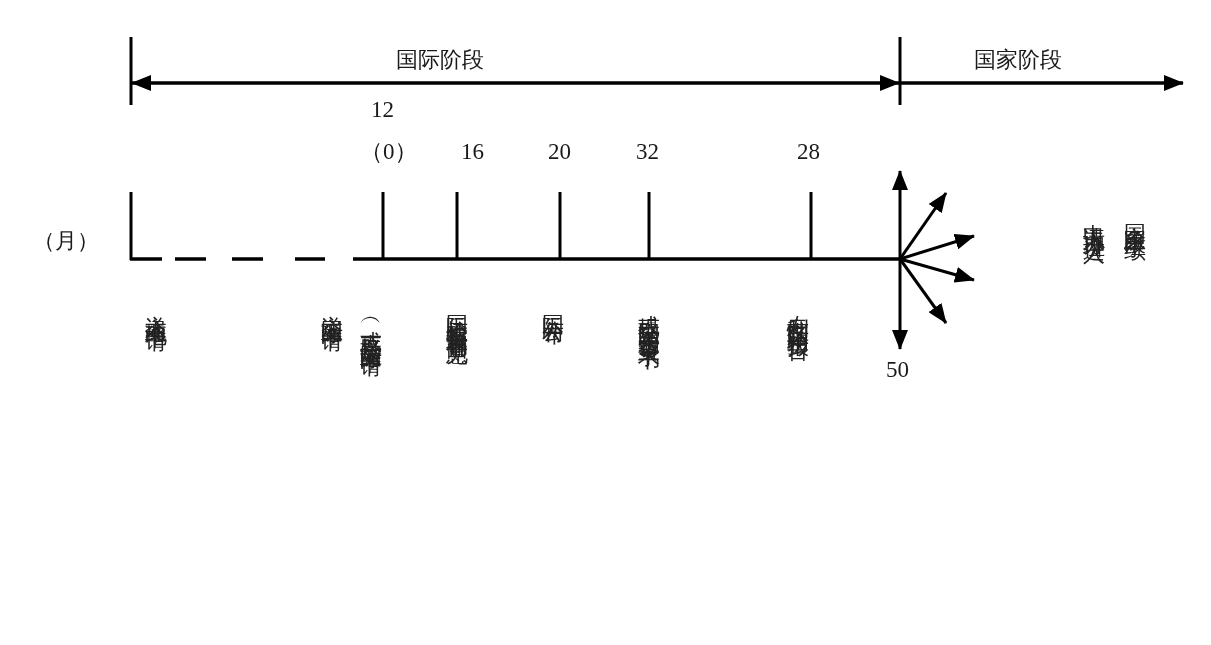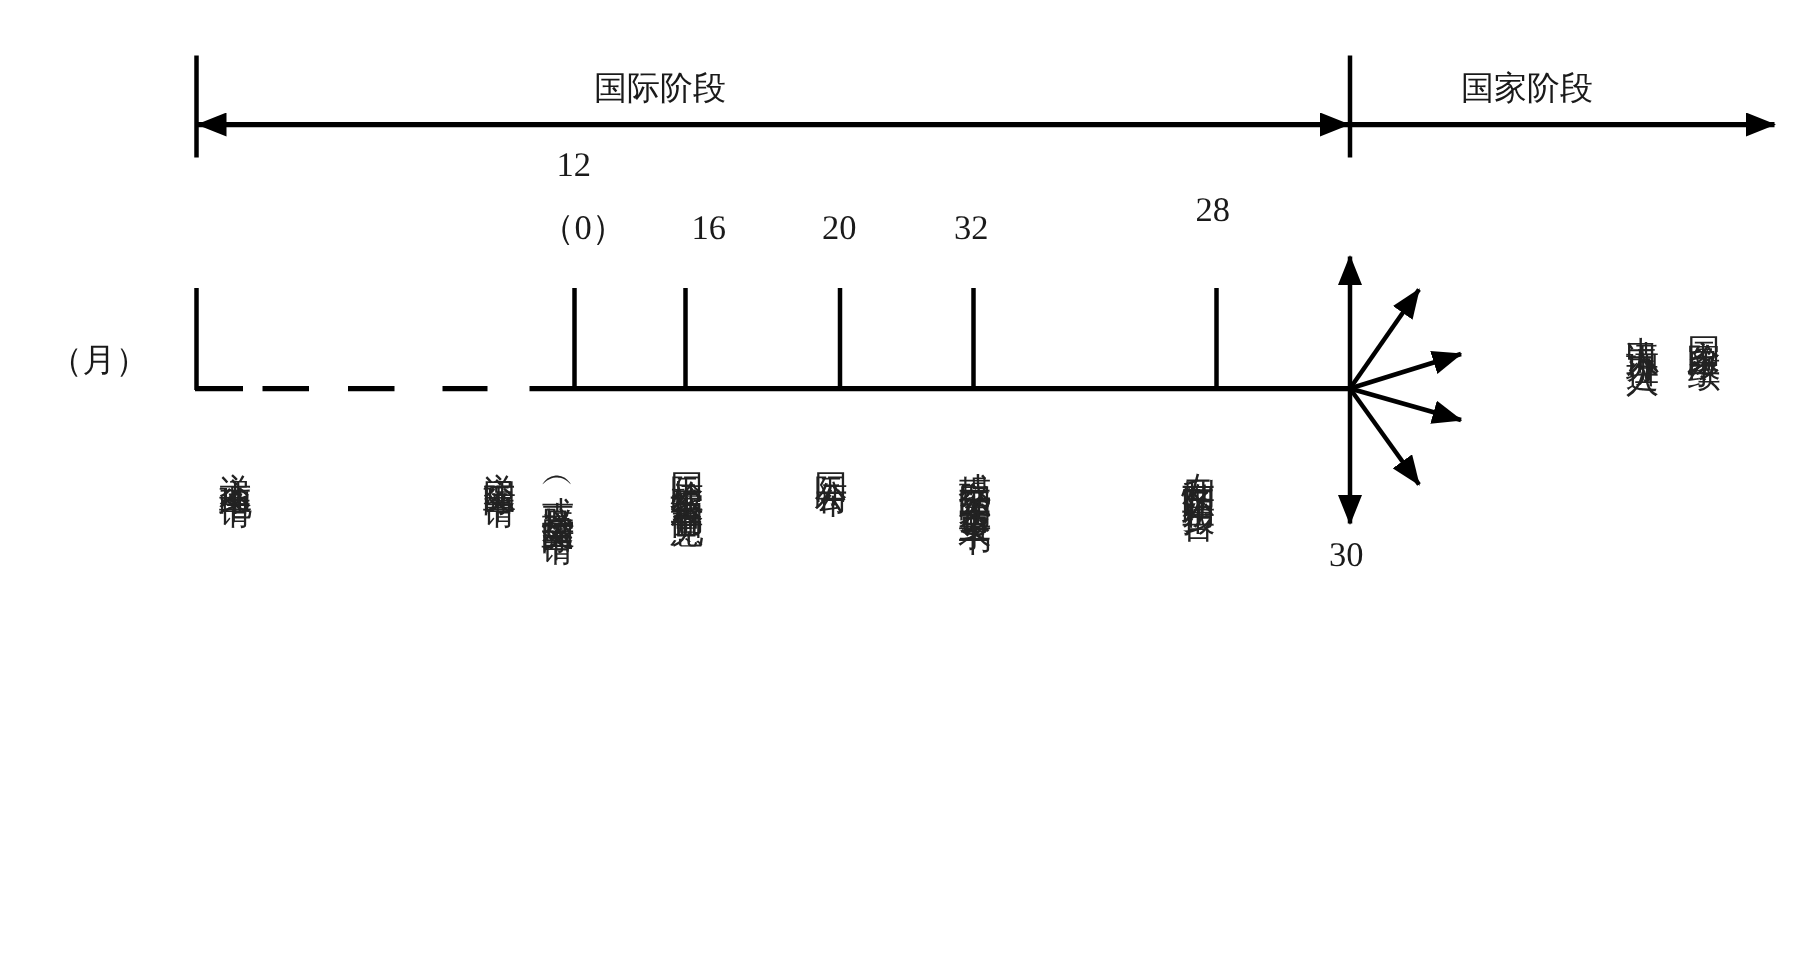--- a/index.html
+++ b/index.html
@@ -65,22 +65,22 @@
   <span class="lbl" style="left:396px;top:49px;font-family:'DejaVu Sans',sans-serif;">国际阶段</span>
   <span class="lbl" style="left:974px;top:49px;font-family:'DejaVu Sans',sans-serif;">国家阶段</span>
 
   <span class="lbl" style="left:33px;top:230px;font-family:'DejaVu Sans',sans-serif;">（月）</span>
 
   <span class="num" style="left:371px;top:98px;">12</span>
   <span class="num" style="left:360px;top:140px;">（0）</span>
   <span class="num" style="left:444px;top:140px;margin-left:17px;">16</span>
   <span class="num" style="left:548px;top:140px;">20</span>
   <span class="num" style="left:636px;top:140px;">32</span>
-  <span class="num" style="left:797px;top:128px;font-family:Liberation Serif, serif;">28</span>
-  <span class="num" style="left:886px;top:358px;">30</span>
+  <span class="num" style="left:797px;top:140px;font-family:Liberation Serif, serif;">28</span>
+  <span class="num" style="left:886px;top:358px;">50</span>
 
   <span class="vtext" style="left:145px;top:297px;">递交本地申请</span>
   <span class="vtext" style="left:321px;top:297px;">递交国际申请</span>
   <span class="vtext" style="left:360px;top:310px;">（或直接递交国际申请）</span>
   <span class="vtext" style="left:446px;top:297px;">国际检索报告和书面意见</span>
   <span class="vtext" style="left:542px;top:297px;">国际公布</span>
   <span class="vtext" style="left:638px;top:297px;">或提交国际初步审查要求书</span>
   <span class="vtext" style="left:787px;top:297px;">专利性国际初步报告</span>
   <span class="vtext" style="left:1083px;top:206px;">申请人办理进入</span>
   <span class="vtext" style="left:1124px;top:206px;">国家阶段手续</span>

